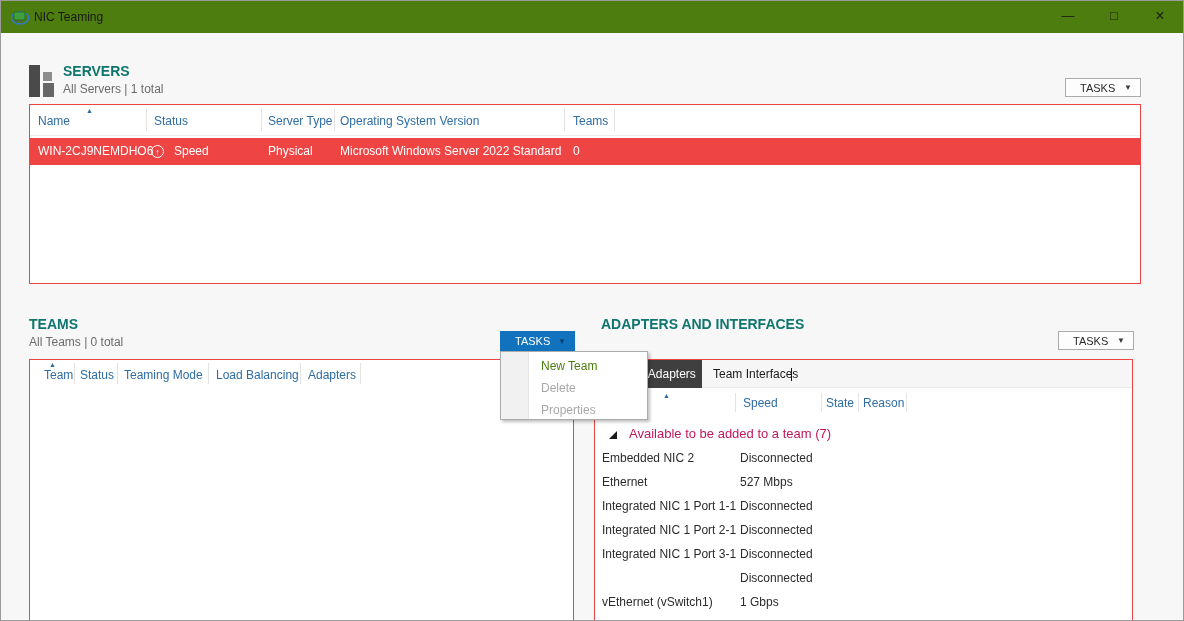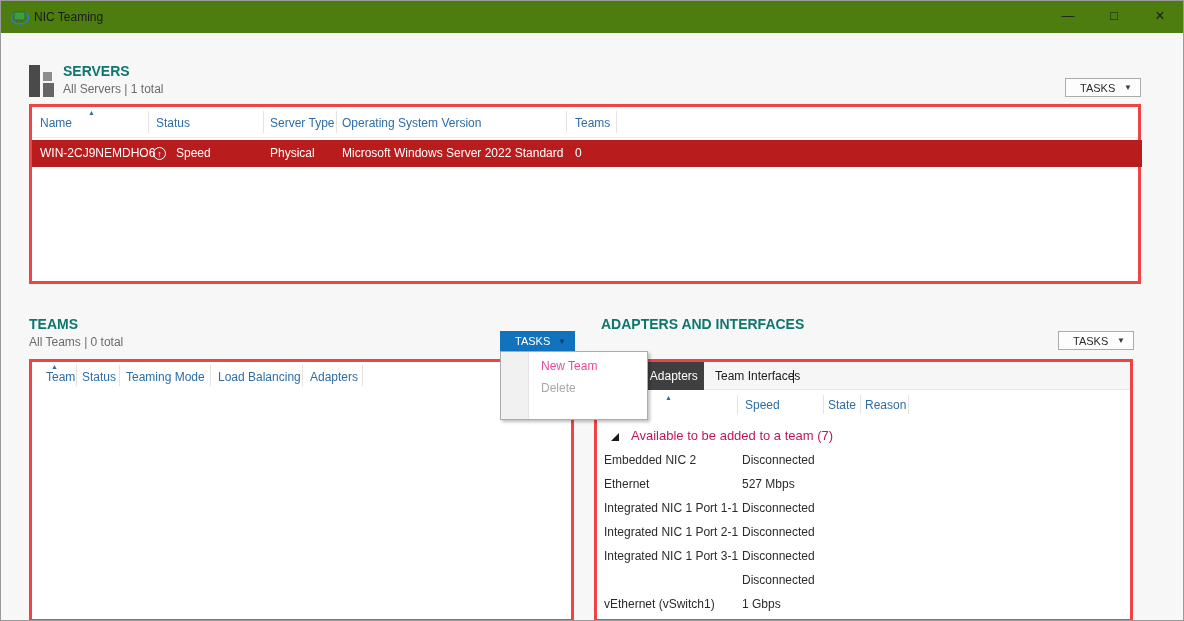--- a/index.html
+++ b/index.html
@@ -25,35 +25,35 @@
   
   .tasks-btn {
     position:absolute; height:19px; width:76px; background:#fdfdfd; border:1px solid #ababab;
     font-size:11px; color:#2b2b2b; display:flex; align-items:center; justify-content:space-between;
     padding:0 8px 0 14px; cursor:default;
   }
   .tasks-btn .caret { font-size:8px; color:#3a3a3a; }
   .tasks-btn.open { background:#1173bd; border-color:#1173bd; color:#ffffff; }
   .tasks-btn.open .caret { color:#0a3f63; }
   
-  .panel { position:absolute; background:#ffffff; border:3px solid #ef4444;text-decoration:underline; }
+  .panel { position:absolute; background:#ffffff; border:1px solid #ef4444;text-decoration:underline; }
   .col-label { position:absolute; font-size:12px; color:#2e6da4; white-space:nowrap; }
   .col-sep { position:absolute; width:1px; background:#e3e3e3; }
   .sort-arrow { position:absolute; font-size:7px; color:#2e6da4; }
   .hdr-underline { position:absolute; left:0; right:0; height:1px; background:#ededed; }
   
-  .sel-row { position:absolute; left:0; width:1110px; height:27px; background:#b91c1c; color:#fff; }
+  .sel-row { position:absolute; left:0; width:1110px; height:27px; background:#ef4444; color:#fff; }
   .sel-row span { position:absolute; top:0; height:27px; line-height:27px; font-size:12px; white-space:nowrap; }
   .status-ico { position:absolute; top:7px; width:13px; height:13px; border:1px solid #ffffff; border-radius:50%;
     text-align:center; line-height:12px; font-size:9px; color:#ffffff; }
   
   .menu { position:absolute; left:499px; top:350px; width:148px; height:69px; background:#ffffff;
     border:1px solid #ababab; box-shadow:2px 2px 3px rgba(0,0,0,0.25); z-index:20; }
   .menu .gutter { position:absolute; left:0; top:0; bottom:0; width:28px; background:#f1f1f1; border-right:1px solid #e4e4e4; }
-  .menu-item { position:relative; height:22px; line-height:22px; padding-left:40px; font-size:12px; color:#ec4899; }
+  .menu-item { position:relative; height:22px; line-height:22px; padding-left:40px; font-size:12px; color:#4d7c0f; }
   .menu-item.disabled { color:#a8a8a8; }
   
   .tabstrip { position:absolute; left:0; top:0; right:0; height:28px; background:#f6f6f6; border-bottom:1px solid #e9e9e9; }
   .tab-selected { position:absolute; left:0; top:0; width:107px; height:28px; background:#3f3f3f; color:#ffffff;
     font-size:12px; text-align:center; line-height:28px; white-space:nowrap; overflow:hidden; }
   .tab-plain { position:absolute; left:110px; top:0; height:28px; font-size:12px; color:#1a1a1a; line-height:28px;
     padding:0 8px; white-space:nowrap; }
   .tab-divider { position:absolute; left:196px; top:8px; width:1px; height:13px; background:#1a1a1a; }
   .tri-expanded { position:absolute; width:0; height:0; border-left:8px solid transparent; border-bottom:8px solid #1a1a1a; }
   .grp-label { position:absolute; font-size:13px; color:#be185d; white-space:nowrap; }
@@ -124,20 +124,21 @@
   <div class="tasks-btn open" style="left:499px; top:330px; width:75px; height:20px;">
     <span>TASKS</span>
     <span class="caret">▼</span>
   </div>
 
   <div class="menu">
     <div class="gutter"></div>
     <div style="position:absolute; left:0; right:0; top:3px;">
       <div class="menu-item">New Team</div>
       <div class="menu-item disabled">Delete</div>
+      <div class="menu-item disabled">Properties</div>
     </div>
   </div>
 
   <div class="panel" style="left:28px; top:358px; width:545px; height:263px;">
     <div class="col-label" style="left:14px;  top:8px;">Team</div>
     <div class="col-label" style="left:50px;  top:8px;">Status</div>
     <div class="col-label" style="left:94px;  top:8px;">Teaming Mode</div>
     <div class="col-label" style="left:186px; top:8px;">Load Balancing</div>
     <div class="col-label" style="left:278px; top:8px;">Adapters</div>
     <div class="sort-arrow" style="left:19px; top:1px;">▲</div>

